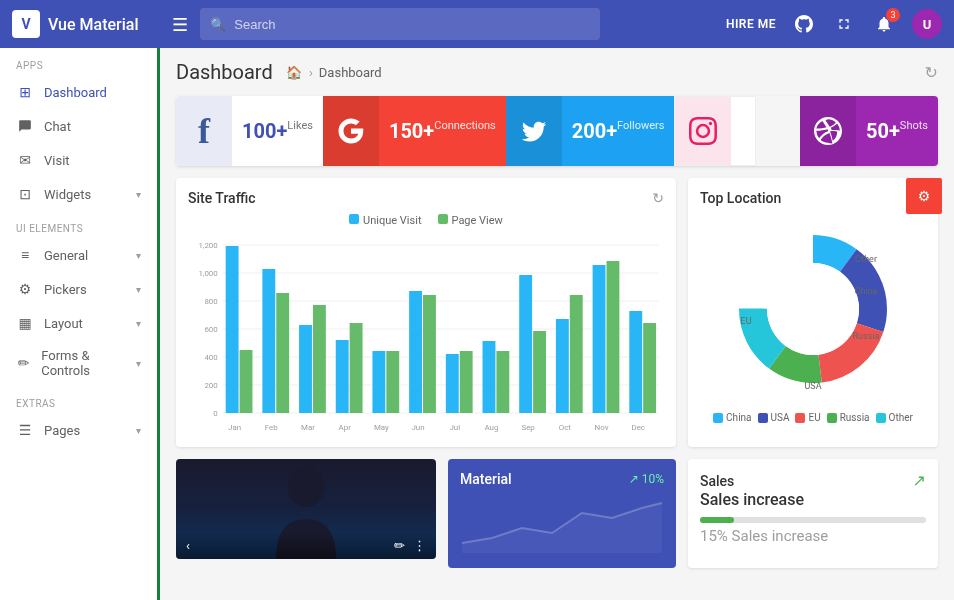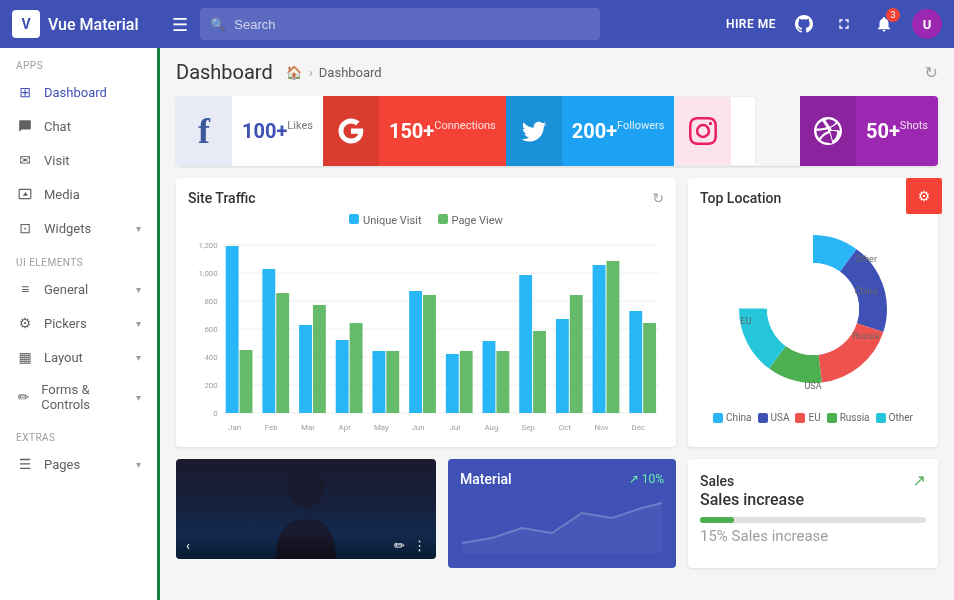--- a/index.html
+++ b/index.html
@@ -424,28 +424,20 @@
       <span class="sidebar-item-icon">
         <svg width="14" height="14" viewBox="0 0 24 24" fill="#616161">
             <path d="M20 2H4c-1.1 0-2 .9-2 2v18l4-4h14c1.1 0 2-.9 2-2V4c0-1.1-.9-2-2-2z"></path>
           </svg>
       </span>
       <span>Chat</span>
     </div>
     <div class="sidebar-item">
       <span class="sidebar-item-icon">✉</span>
       <span>Visit</span>
-    </div>
-    <div class="sidebar-item">
-      <span class="sidebar-item-icon">
-        <svg width="14" height="14" viewBox="0 0 24 24" fill="#616161">
-            <path d="M21 3H3C2 3 1 4 1 5v14c0 1.1.9 2 2 2h18c1 0 2-1 2-2V5c0-1-1-2-2-2zm0 16H3V5h18v14zM8 15l5-6.53L17 15z"></path>
-          </svg>
-      </span>
-      <span>Media</span>
     </div>
     <div class="sidebar-item">
       <span class="sidebar-item-icon">⊡</span>
       <span>Widgets</span>
       <span class="sidebar-chevron">▾</span>
     </div>
 
     <div class="sidebar-section-label">UI Elements</div>
     <div class="sidebar-item">
       <span class="sidebar-item-icon">≡</span>

